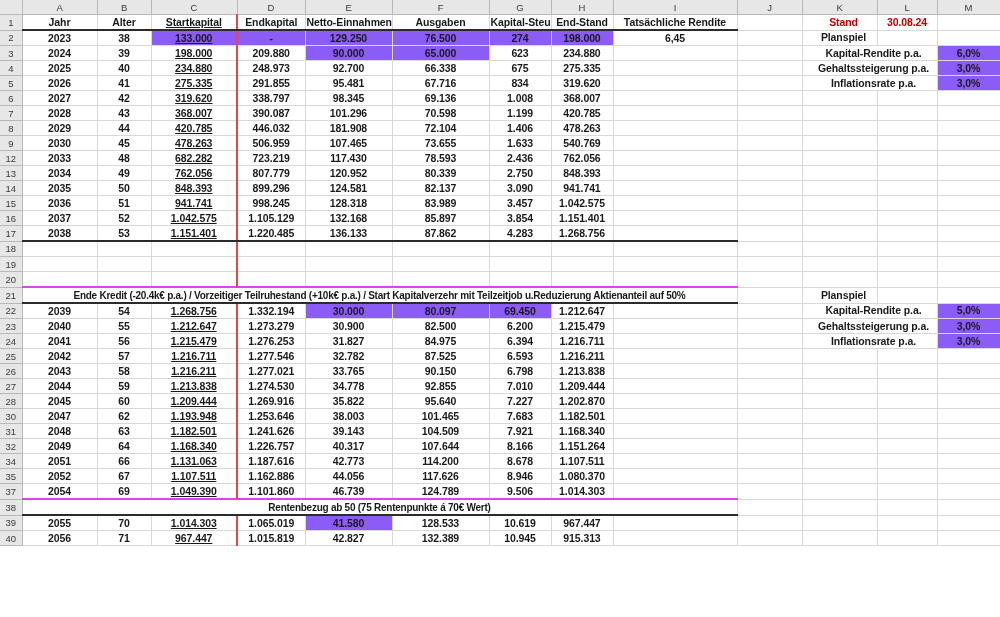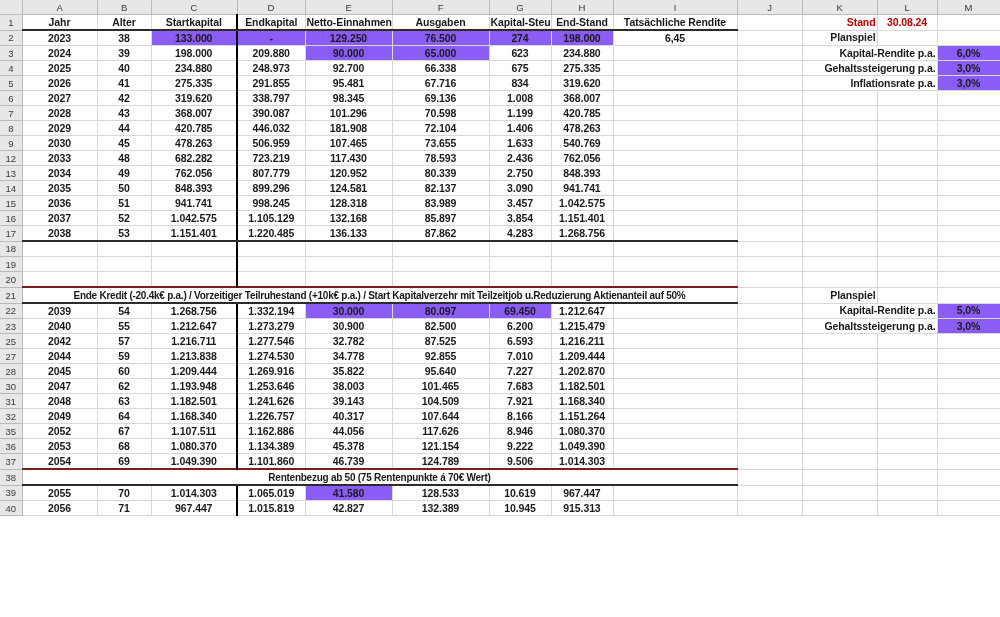--- a/index.html
+++ b/index.html
@@ -11,25 +11,25 @@
     font-size:10.5px;font-weight:700;color:#1a1a1a;
     text-align:center;vertical-align:middle;
     border-right:1px solid #d8d8d8;border-bottom:1px solid #d8d8d8;
     overflow:hidden;white-space:nowrap;letter-spacing:-0.1px;line-height:13px;
   }
   .grid th.hdr{
     background:#e7e7e7;font-weight:400;font-size:9.5px;color:#3a3a3a;
     border-right:1px solid #b9b9b9;border-bottom:1px solid #b9b9b9;
   }
   td.hline{border-bottom:2px solid #2b2b2b;}
-  td.topline{border-top:2px solid #7f1d1d;}
-  td.vline{border-right:2px solid #000000;}
+  td.topline{border-top:2px solid #d946ef;}
+  td.vline{border-right:2px solid #ef4444;text-decoration:underline;}
   td.in{background:#8b5cf6;}
   td.red{color:#c00000;}
-  td.kl{text-align:right;padding-left:9px;}
+  td.kl{text-align:center;padding-left:9px;}
   td.section{font-size:10px;letter-spacing:-0.25px;}
 </style>
 </head>
 <body>
 
 <div class="sheet">
   <table class="grid">
     <colgroup>
         <col style="width: 22px;">
         <col style="width: 75px;">
@@ -382,36 +382,67 @@
           <td>30.900</td>
           <td>82.500</td>
           <td>6.200</td>
           <td>1.215.479</td>
           <td></td>
           <td></td>
           <td class="kl" colspan="2">Gehaltssteigerung p.a.</td>
           <td class="in">3,0%</td>
         </tr>
         <tr>
+          <th class="hdr">24</th>
+          <td>2041</td>
+          <td>56</td>
+          <td class="vline">1.215.479</td>
+          <td>1.276.253</td>
+          <td>31.827</td>
+          <td>84.975</td>
+          <td>6.394</td>
+          <td>1.216.711</td>
+          <td></td>
+          <td></td>
+          <td class="kl" colspan="2">Inflationsrate p.a.</td>
+          <td class="in">3,0%</td>
+        </tr>
+        <tr>
           <th class="hdr">25</th>
           <td>2042</td>
           <td>57</td>
           <td class="vline">1.216.711</td>
           <td>1.277.546</td>
           <td>32.782</td>
           <td>87.525</td>
           <td>6.593</td>
           <td>1.216.211</td>
           <td></td>
           <td></td>
           <td></td>
           <td></td>
           <td></td>
         </tr>
         <tr>
+          <th class="hdr">26</th>
+          <td>2043</td>
+          <td>58</td>
+          <td class="vline">1.216.211</td>
+          <td>1.277.021</td>
+          <td>33.765</td>
+          <td>90.150</td>
+          <td>6.798</td>
+          <td>1.213.838</td>
+          <td></td>
+          <td></td>
+          <td></td>
+          <td></td>
+          <td></td>
+        </tr>
+        <tr>
           <th class="hdr">27</th>
           <td>2044</td>
           <td>59</td>
           <td class="vline">1.213.838</td>
           <td>1.274.530</td>
           <td>34.778</td>
           <td>92.855</td>
           <td>7.010</td>
           <td>1.209.444</td>
           <td></td>
@@ -478,52 +509,52 @@
           <td>107.644</td>
           <td>8.166</td>
           <td>1.151.264</td>
           <td></td>
           <td></td>
           <td></td>
           <td></td>
           <td></td>
         </tr>
         <tr>
+          <th class="hdr">34</th>
+          <td>2051</td>
+          <td>66</td>
+          <td class="vline">1.131.063</td>
+          <td>1.187.616</td>
+          <td>42.773</td>
+          <td>114.200</td>
+          <td>8.678</td>
+          <td>1.107.511</td>
+          <td></td>
+          <td></td>
+          <td></td>
+          <td></td>
+          <td></td>
+        </tr>
+        <tr>
           <th class="hdr">35</th>
           <td>2052</td>
           <td>67</td>
           <td class="vline">1.107.511</td>
           <td>1.162.886</td>
           <td>44.056</td>
           <td>117.626</td>
           <td>8.946</td>
           <td>1.080.370</td>
           <td></td>
           <td></td>
           <td></td>
           <td></td>
           <td></td>
         </tr>
         <tr>
-          <th class="hdr">36</th>
-          <td>2053</td>
-          <td>68</td>
-          <td class="vline">1.080.370</td>
-          <td>1.134.389</td>
-          <td>45.378</td>
-          <td>121.154</td>
-          <td>9.222</td>
-          <td>1.049.390</td>
-          <td></td>
-          <td></td>
-          <td></td>
-          <td></td>
-          <td></td>
-        </tr>
-        <tr>
           <th class="hdr">37</th>
           <td>2054</td>
           <td>69</td>
           <td class="vline">1.049.390</td>
           <td>1.101.860</td>
           <td>46.739</td>
           <td>124.789</td>
           <td>9.506</td>
           <td>1.014.303</td>
           <td></td>

